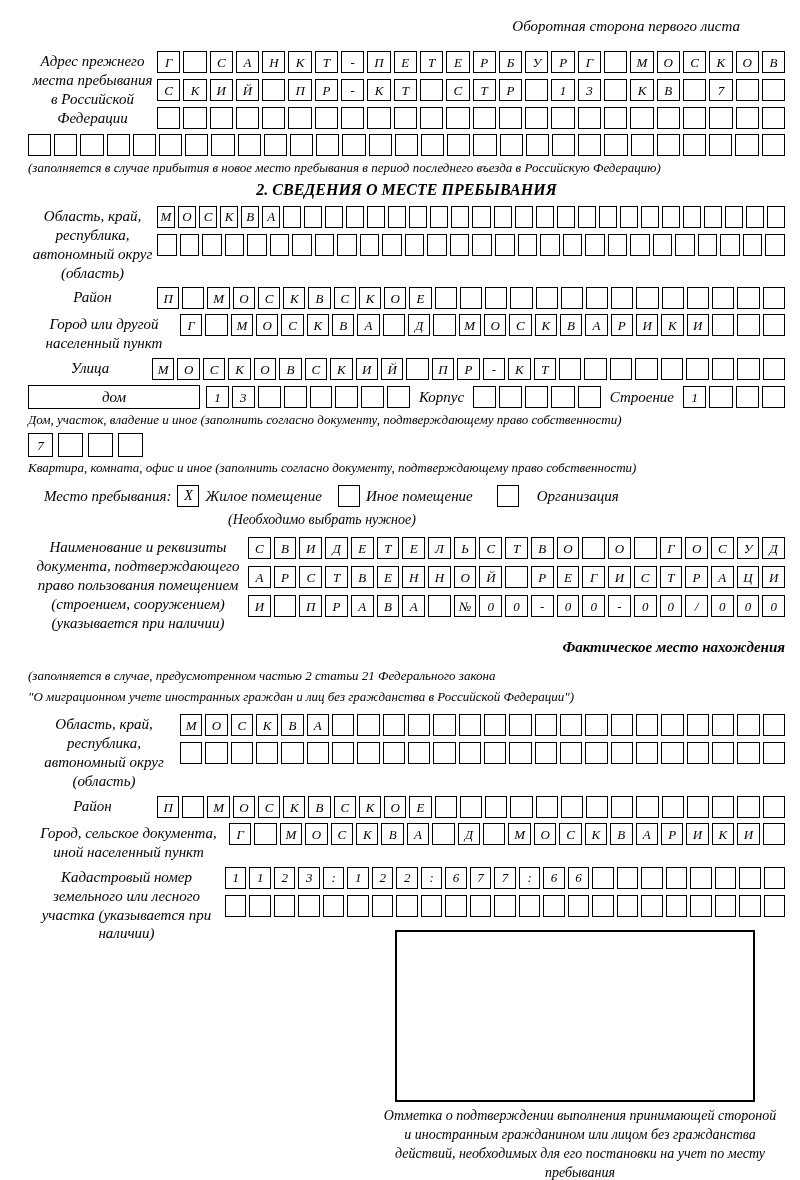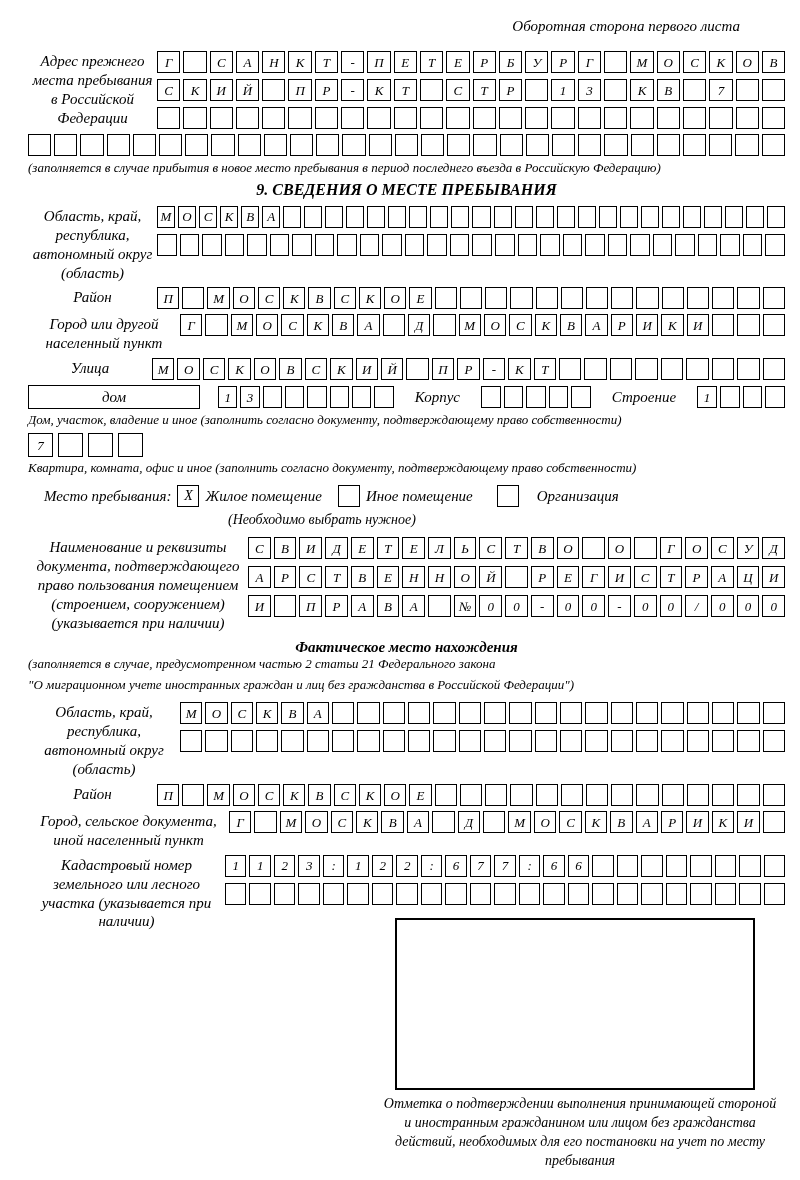--- a/index.html
+++ b/index.html
@@ -14,22 +14,22 @@
   .rows{flex:1 1 auto;min-width:0;}
   .row{display:flex;gap:3px;margin-bottom:6px;}
   .row:last-child{margin-bottom:0;}
   .cell{flex:1 1 0;min-width:0;height:20px;border:1.5px solid #000;
         display:flex;align-items:center;justify-content:center;
         font-size:13px;line-height:1;background:#fff;}
   .fullrow{margin-bottom:4px;}
   .cap{font-size:13px;line-height:1.3;margin-bottom:4px;}
   .center{text-align:left;}
   .sect-title{font-size:16px;font-weight:bold;text-align:center;margin:4px 0 7px 0;}
-  .sub-title{font-size:15px;font-weight:bold;text-align:center;margin:6px 0 0 0;}
-  .domrow{display:flex;align-items:center;gap:18px;margin-bottom:3px;}
+  .sub-title{font-size:15px;font-weight:bold;text-align:right;margin:6px 0 12px 0;}
+  .domrow{display:flex;align-items:center;gap:6px;margin-bottom:3px;}
   .domrow .row{margin-bottom:0;}
   .wbox{border:1.5px solid #000;height:24px;display:flex;align-items:center;justify-content:center;
         font-size:15px;flex:0 0 auto;box-sizing:border-box;}
   .inl{font-size:15px;flex:0 0 auto;padding:0 3px;}
   .kv{flex:0 0 auto;gap:5px;}
   .kv .cell{flex:0 0 23px;height:22px;}
   .mesto{display:flex;align-items:center;gap:6px;margin:8px 0 4px 16px;font-size:15px;}
   .cbox{width:20px;height:20px;border:1.5px solid #000;display:flex;align-items:center;
         justify-content:center;font-size:14px;flex:0 0 auto;}
   .note{margin-left:200px;margin-bottom:8px;font-size:14px;}
@@ -155,21 +155,21 @@
       <span class="cell"></span>
       <span class="cell"></span>
       <span class="cell"></span>
       <span class="cell"></span>
       <span class="cell"></span>
       <span class="cell"></span>
       <span class="cell"></span>
     </div>
   <div class="cap center">(заполняется в случае прибытия в новое место пребывания в период последнего въезда в Российскую Федерацию)</div>
 
-  <div class="sect-title">9. СВЕДЕНИЯ О МЕСТЕ ПРЕБЫВАНИЯ</div>
+  <div class="sect-title">2. СВЕДЕНИЯ О МЕСТЕ ПРЕБЫВАНИЯ</div>
 
   <div class="fl">
     <div class="lbl w-obl">Область, край, республика, автономный округ (область)</div>
     <div class="rows">
       <div class="row">
           <span class="cell">М</span>
           <span class="cell">О</span>
           <span class="cell">С</span>
           <span class="cell">К</span>
           <span class="cell">В</span>

